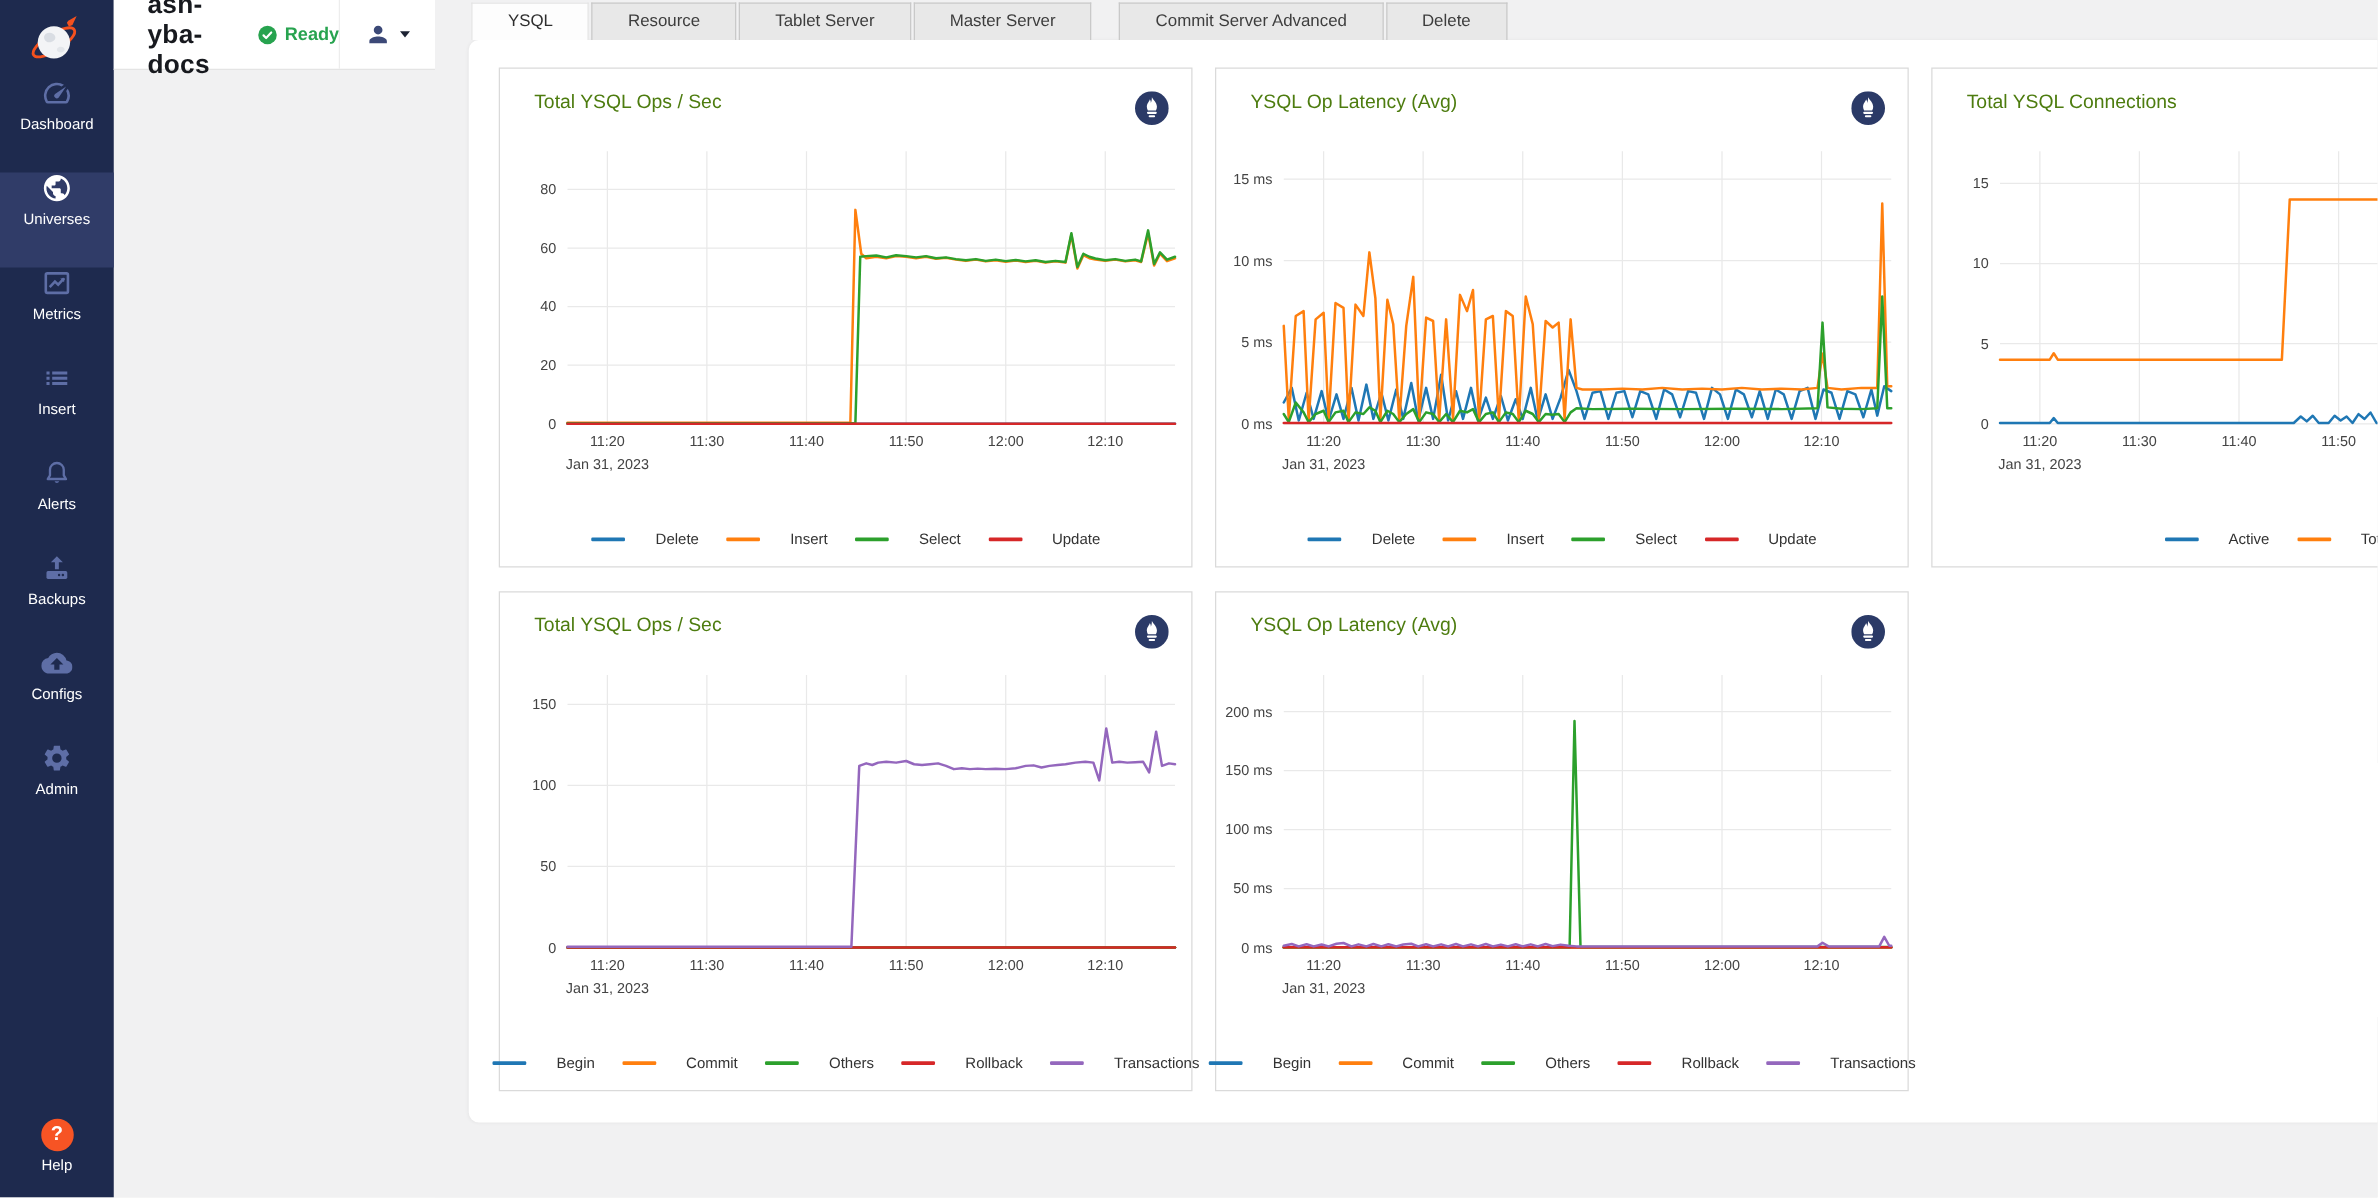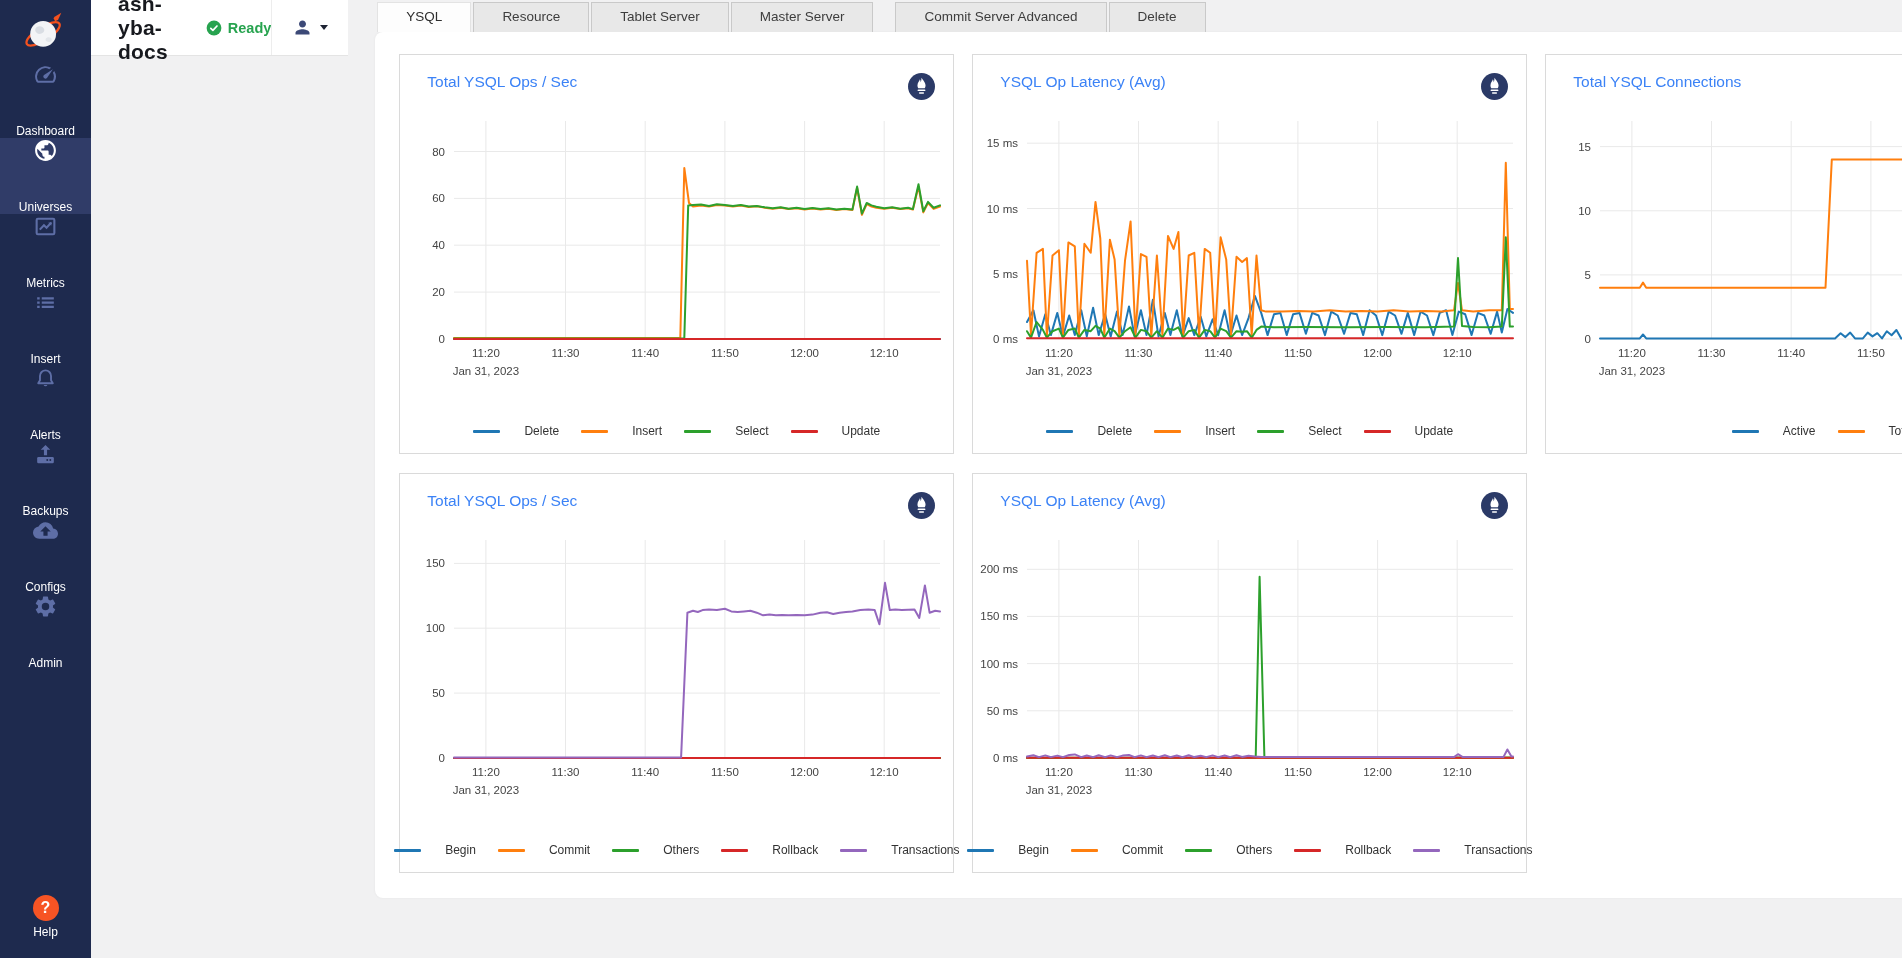--- a/index.html
+++ b/index.html
@@ -5,21 +5,21 @@
   * { margin:0; padding:0; box-sizing:border-box; }
   html,body { width:1902px; height:958px; overflow:hidden; background:#f1f1f2;
     font-family:"Liberation Sans", sans-serif; }
   .app { display:flex; width:1902px; height:958px; }
 
   
   .sidebar { width:91px; min-width:91px; height:958px; background:#1e2a4e;
     display:flex; flex-direction:column; align-items:stretch; }
   .logo-wrap { height:62px; display:flex; align-items:center; justify-content:center; cursor:pointer; }
   .side-item { height:76px; display:flex; flex-direction:column; align-items:center;
-    justify-content:space-between; gap:5px; cursor:pointer; color:#5e6ea6; }
+    justify-content:flex-start; gap:5px; cursor:pointer; color:#5e6ea6; }
   .side-item .lbl { color:#ffffff; font-size:12px; }
   .side-item.active { background:#303c68; color:#ffffff; }
   .side-item svg { width:25px; height:25px; }
   .side-help { margin-top:auto; margin-bottom:8px; height:66px; display:flex; flex-direction:column;
     align-items:center; justify-content:center; gap:4px; cursor:pointer; }
   .help-circle { width:26px; height:26px; border-radius:50%; background:#f75424; color:#fff;
     font-size:16px; font-weight:bold; display:flex; align-items:center; justify-content:center; }
   .side-help .lbl { color:#fff; font-size:12px; }
 
   
@@ -40,21 +40,21 @@
     border:1px solid #c9c9c9; border-bottom:none; margin-right:2px; cursor:pointer; white-space:nowrap; }
   .tab.active { background:#fdfdfd; border-color:#e3e3e3; color:#2e2e2e; }
   .tab.gap-left { margin-left:20px; }
 
   .panel-white { background:#fff; border-radius:8px; height:866px; padding:22px 24px;
     box-shadow:0 0 3px rgba(0,0,0,.05); }
   .charts { display:grid; grid-template-columns:repeat(3, 1fr); gap:19px 18px; }
   .chart-panel { border:1px solid #dadada; background:#fff; height:400px; position:relative; }
   .chart-head { display:flex; justify-content:space-between; align-items:flex-start;
     padding:18px 18px 0 27px; height:52px; }
-  .chart-title { font-size:15.5px; font-weight:400; color:#3b82f6; }
+  .chart-title { font-size:15.5px; font-weight:400; color:#4d7c0f; }
   .prom-icon { width:27px; height:27px; cursor:pointer; }
   svg.plot { display:block; margin:0 auto; }
   svg.plot .grid { stroke:#e9e9e9; stroke-width:1; }
   svg.plot .tick { font-family:"Liberation Sans", sans-serif; font-size:11.5px; fill:#444; }
   .legend { position:absolute; bottom:15px; left:0; right:0; display:flex;
     justify-content:center; gap:22px; }
   .legend-item { display:flex; align-items:center; gap:24px; font-size:12px; color:#333; cursor:pointer; }
   .legend-swatch { width:27px; height:3px; border-radius:1px; }
   .empty-cell { }
 </style>

